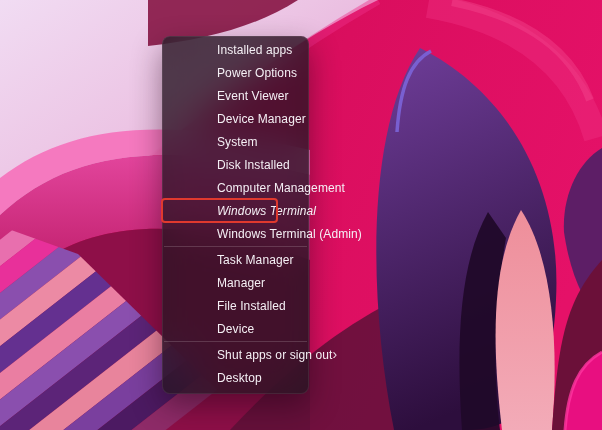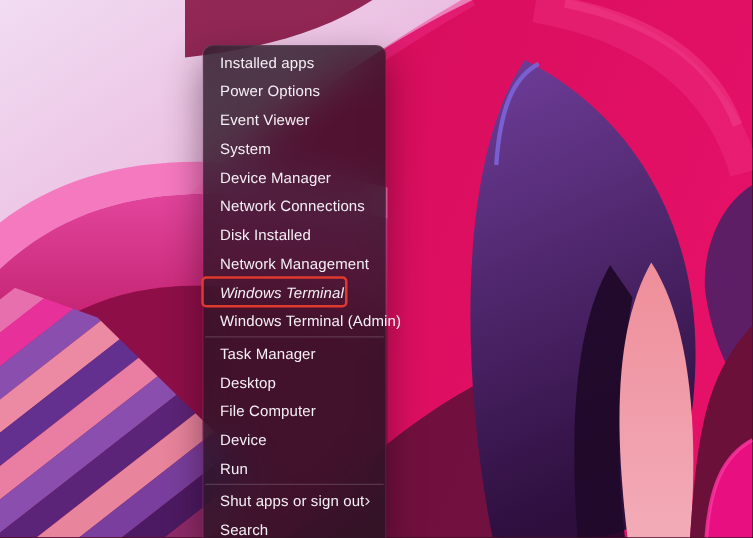--- a/index.html
+++ b/index.html
@@ -11,21 +11,21 @@
     background:rgba(37,21,34,0.80);
     -webkit-backdrop-filter:blur(18px) saturate(140%);
     backdrop-filter:blur(18px) saturate(140%);
     border:1px solid rgba(255,255,255,0.08);
     border-radius:8px;
     box-shadow:0 12px 30px rgba(30,0,20,0.45);
     color:#f5f0f5;font-size:12px;
     padding:1px 0 4px 0;
   }
   .mi{display:flex;align-items:center;height:23px;padding:0 12px 0 13px;cursor:default;}
-  .mi .lbl{white-space:nowrap;letter-spacing:0.1px;}
+  .mi .lbl{white-space:nowrap;letter-spacing:0.1px;margin-left:41px;}
   .mi.rel{position:relative;font-style:italic;}
   .sep{height:1px;margin:1px 1px;background:rgba(255,255,255,0.16);}
   .chev{margin-left:auto;font-size:14px;line-height:1;opacity:0.9;transform:translateY(-1px);}
   .annot{
     position:absolute;left:-2px;top:-1px;width:117px;height:25px;
     border:2px solid #e0392e;border-radius:4px;box-sizing:border-box;pointer-events:none;
   }
 </style>
 </head>
 <body>
@@ -110,66 +110,60 @@
     <div class="mi">
         <span class="lbl">Installed apps</span>
       </div>
     <div class="mi">
         <span class="lbl">Power Options</span>
       </div>
     <div class="mi">
         <span class="lbl">Event Viewer</span>
       </div>
     <div class="mi">
-        <span class="lbl">System</span>
-      </div>
-    <div class="mi">
         <span class="lbl">Device Manager</span>
       </div>
     <div class="mi">
-        <span class="lbl">Network Connections</span>
+        <span class="lbl">System</span>
       </div>
     <div class="mi">
         <span class="lbl">Disk Installed</span>
       </div>
     <div class="mi">
-        <span class="lbl">Network Management</span>
+        <span class="lbl">Computer Management</span>
       </div>
 
     <div class="mi rel">
       <span class="lbl">Windows Terminal</span>
       <span class="annot" style="border-color: rgb(224, 57, 46);"></span>
     </div>
 
     <div class="mi">
         <span class="lbl">Windows Terminal (Admin)</span>
       </div>
 
     <div class="sep"></div>
 
     <div class="mi">
         <span class="lbl">Task Manager</span>
       </div>
     <div class="mi">
-        <span class="lbl">Desktop</span>
+        <span class="lbl">Manager</span>
       </div>
     <div class="mi">
-        <span class="lbl">File Computer</span>
+        <span class="lbl">File Installed</span>
       </div>
     <div class="mi">
         <span class="lbl">Device</span>
-      </div>
-    <div class="mi">
-        <span class="lbl">Run</span>
       </div>
 
     <div class="sep"></div>
 
     <div class="mi">
       <span class="lbl">Shut apps or sign out</span>
       <span class="chev">›</span>
     </div>
     <div class="mi">
-        <span class="lbl">Search</span>
+        <span class="lbl">Desktop</span>
       </div>
   </nav>
 
 </div>
 
 </body></html>

